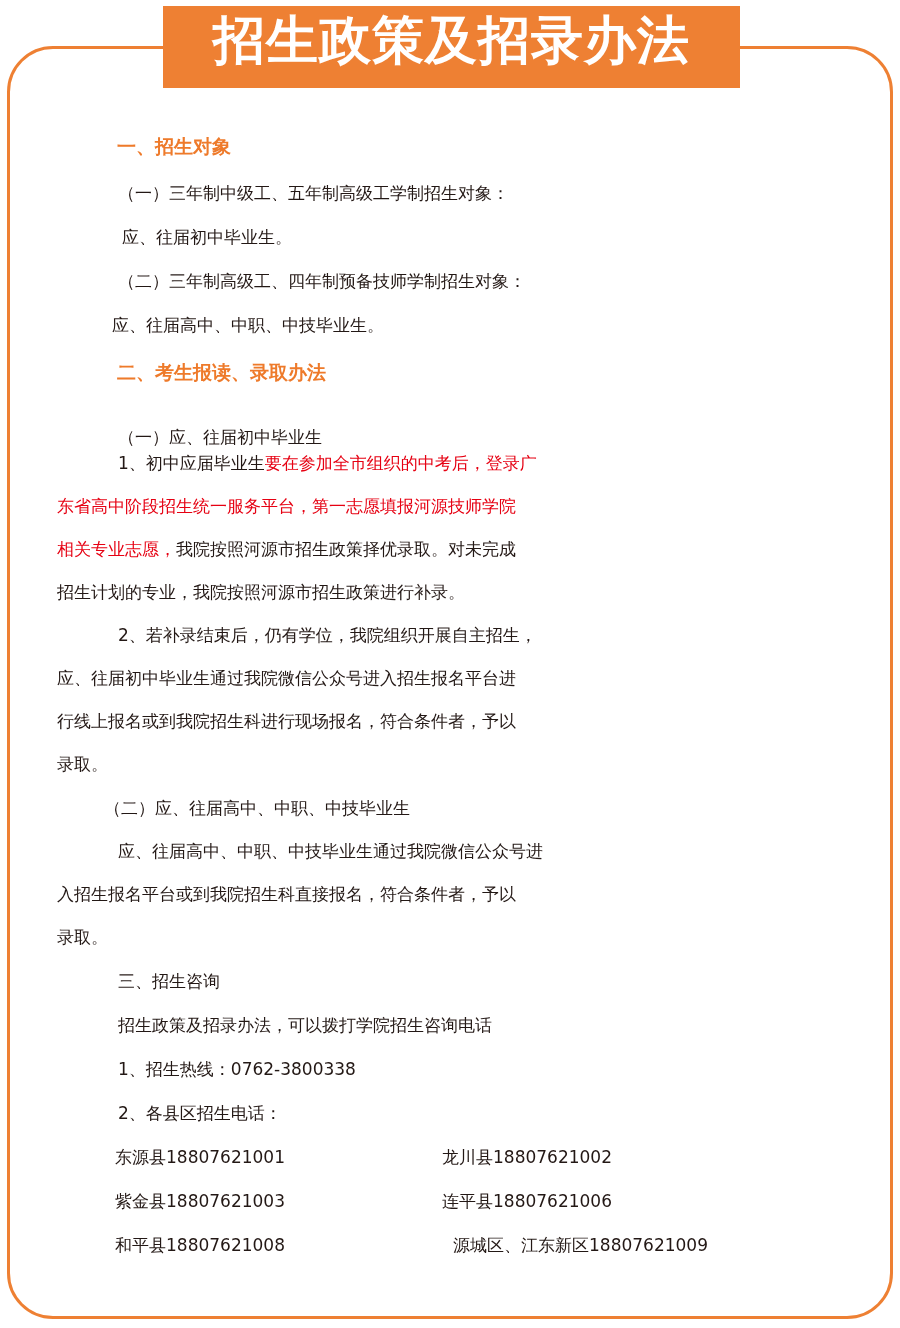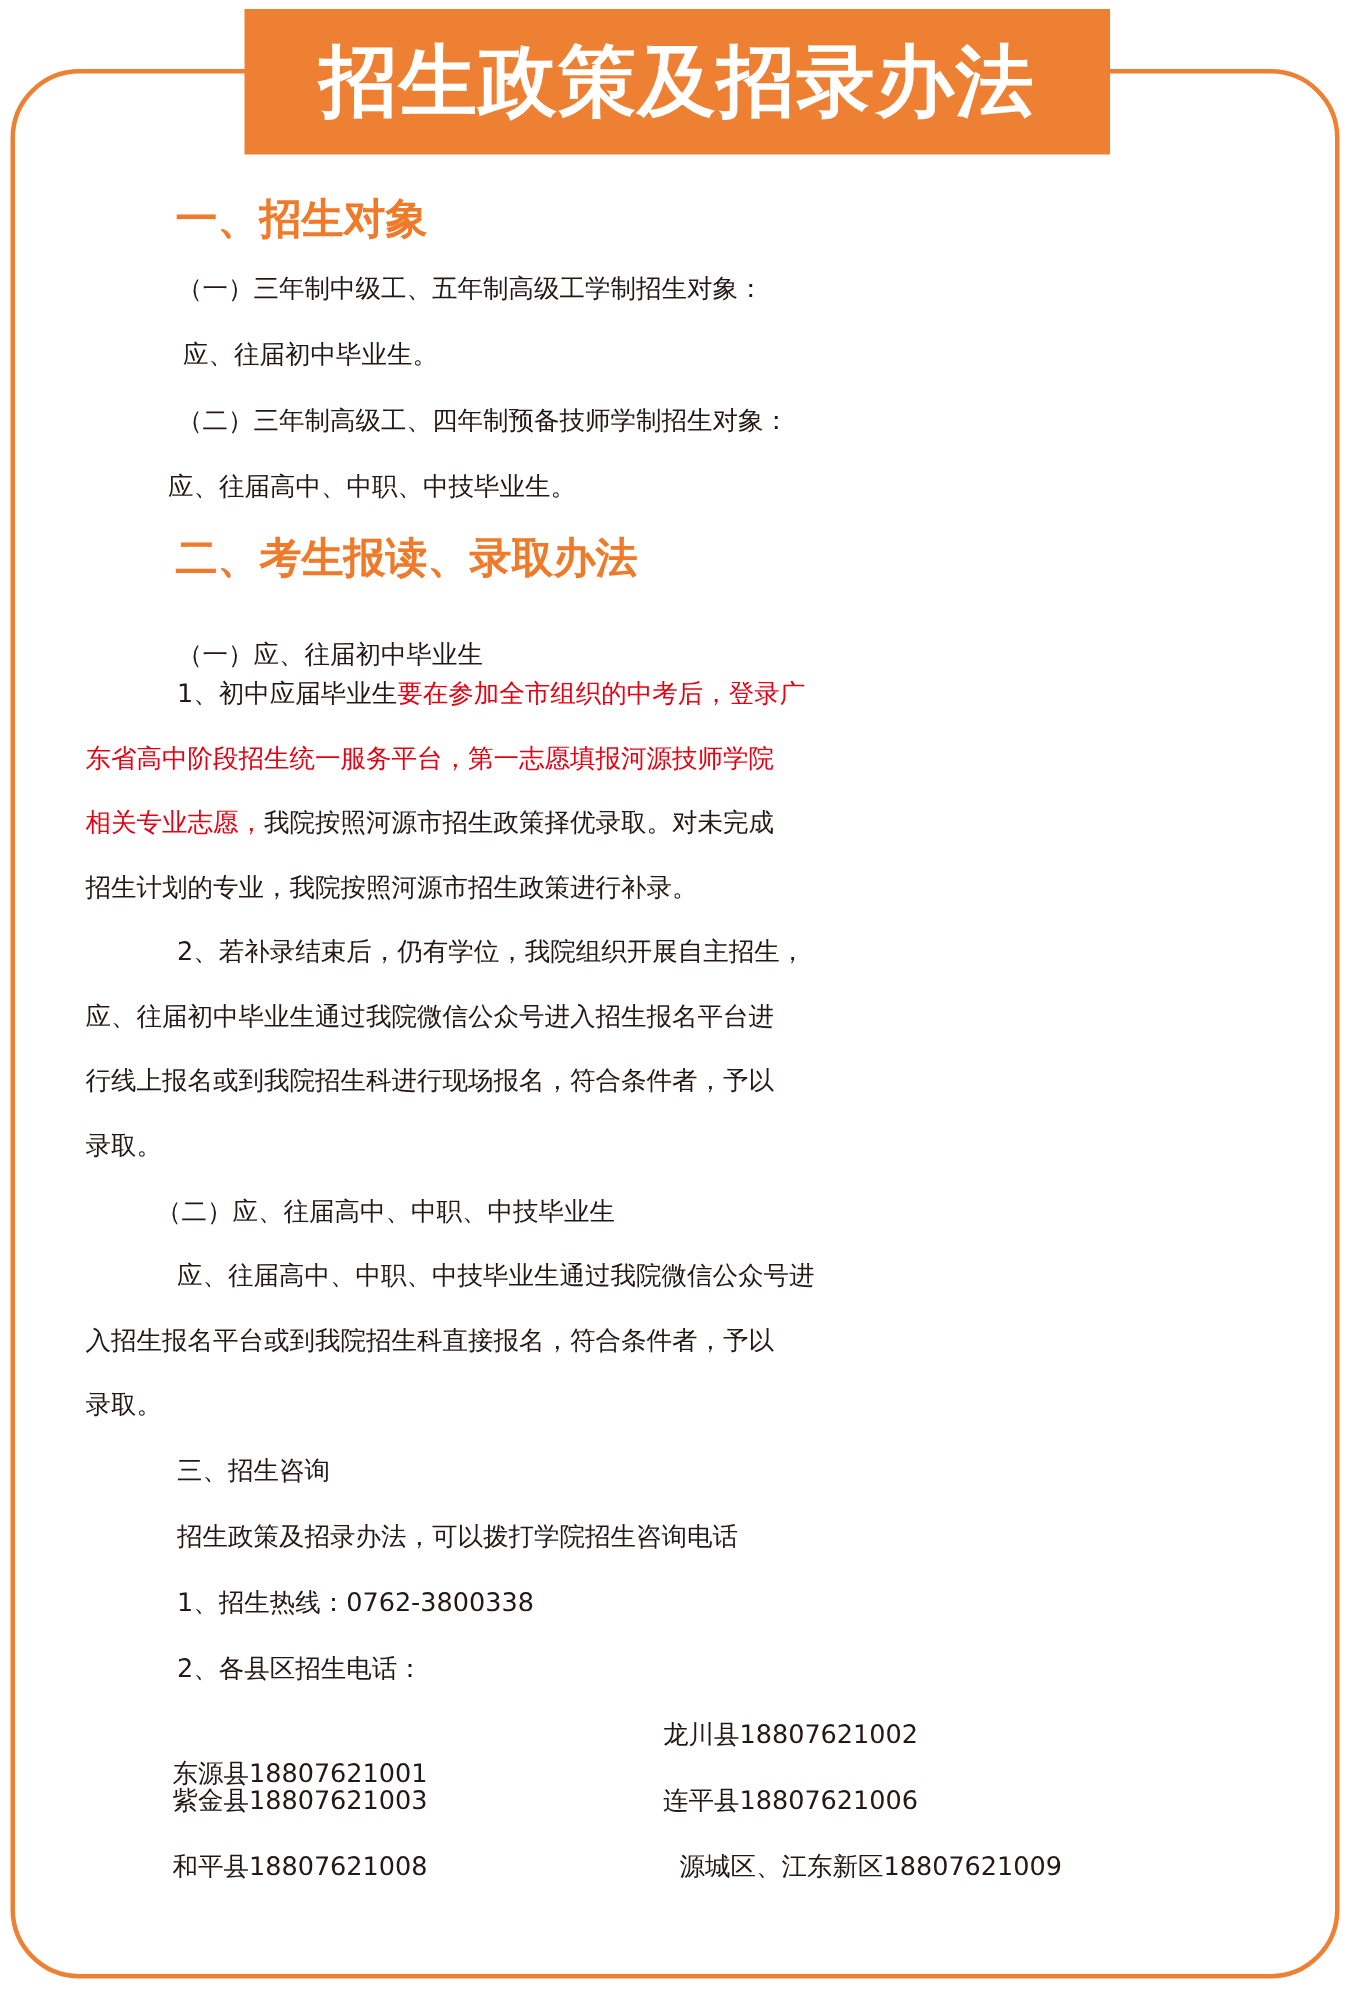--- a/index.html
+++ b/index.html
@@ -1,25 +1,25 @@
 <!DOCTYPE html>
 <html><head>
 <meta charset="utf-8">
 <style>
   html, body { margin: 0; padding: 0; background: #ffffff; }
   body { width: 900px; height: 1328px; position: relative; overflow: hidden;
          font-family: "DejaVu Sans", "Liberation Sans", sans-serif; color: #231815; }
   .frame { position: absolute; left: 7px; top: 46px; width: 880px; height: 1267px;
            border: 3px solid #ee8033; border-radius: 46px; }
-  .title-box { position: absolute; left: 163px; top: 6px; width: 577px; height: 97px;
-               background: #ee8033; display: flex; align-items: center; justify-content: center; }
+  .title-box { position: absolute; left: 163px; top: 6px; width: 577px; height: 82px;
+               background: #ee8033; display: flex; justify-content: center; }
   .title-box span { color: #ffffff; font-size: 52px; font-weight: bold; letter-spacing: 1px;
                     font-family: "DejaVu Sans", sans-serif; }
   .line { position: absolute; font-size: 17px; line-height: 30px; white-space: nowrap; }
-  .h { color: #ee7a2a; font-weight: bold; font-size: 28px; }
+  .h { color: #ee7a2a; font-weight: bold; font-size: 19px; }
   .red { color: #e60012; }
 </style>
 </head>
 <body>
 
 <div class="frame"></div>
 <div class="title-box">
   <span>招生政策及招录办法</span>
 </div>
 
@@ -48,18 +48,18 @@
 <div class="line" style="left:104px;top:793px;">（二）应、往届高中、中职、中技毕业生</div>
 <div class="line" style="left:118px;top:836px;">应、往届高中、中职、中技毕业生通过我院微信公众号进</div>
 <div class="line" style="left:57px;top:879px;">入招生报名平台或到我院招生科直接报名，符合条件者，予以</div>
 <div class="line" style="left:57px;top:922px;">录取。</div>
 
 <div class="line" style="left:118px;top:966px;">三、招生咨询</div>
 <div class="line" style="left:118px;top:1010px;">招生政策及招录办法，可以拨打学院招生咨询电话</div>
 <div class="line" style="left:118px;top:1054px;">1、招生热线：0762-3800338</div>
 <div class="line" style="left:118px;top:1098px;">2、各县区招生电话：</div>
 
-<div class="line" style="left:115px;top:1168px;">东源县18807621001</div>
+<div class="line" style="left:115px;top:1142px;">东源县18807621001</div>
 <div class="line" style="left:442px;top:1142px;">龙川县18807621002</div>
 <div class="line" style="left:115px;top:1186px;">紫金县18807621003</div>
 <div class="line" style="left:442px;top:1186px;">连平县18807621006</div>
 <div class="line" style="left:115px;top:1230px;">和平县18807621008</div>
 <div class="line" style="left:453px;top:1230px;">源城区、江东新区18807621009</div>
 
 </body></html>

